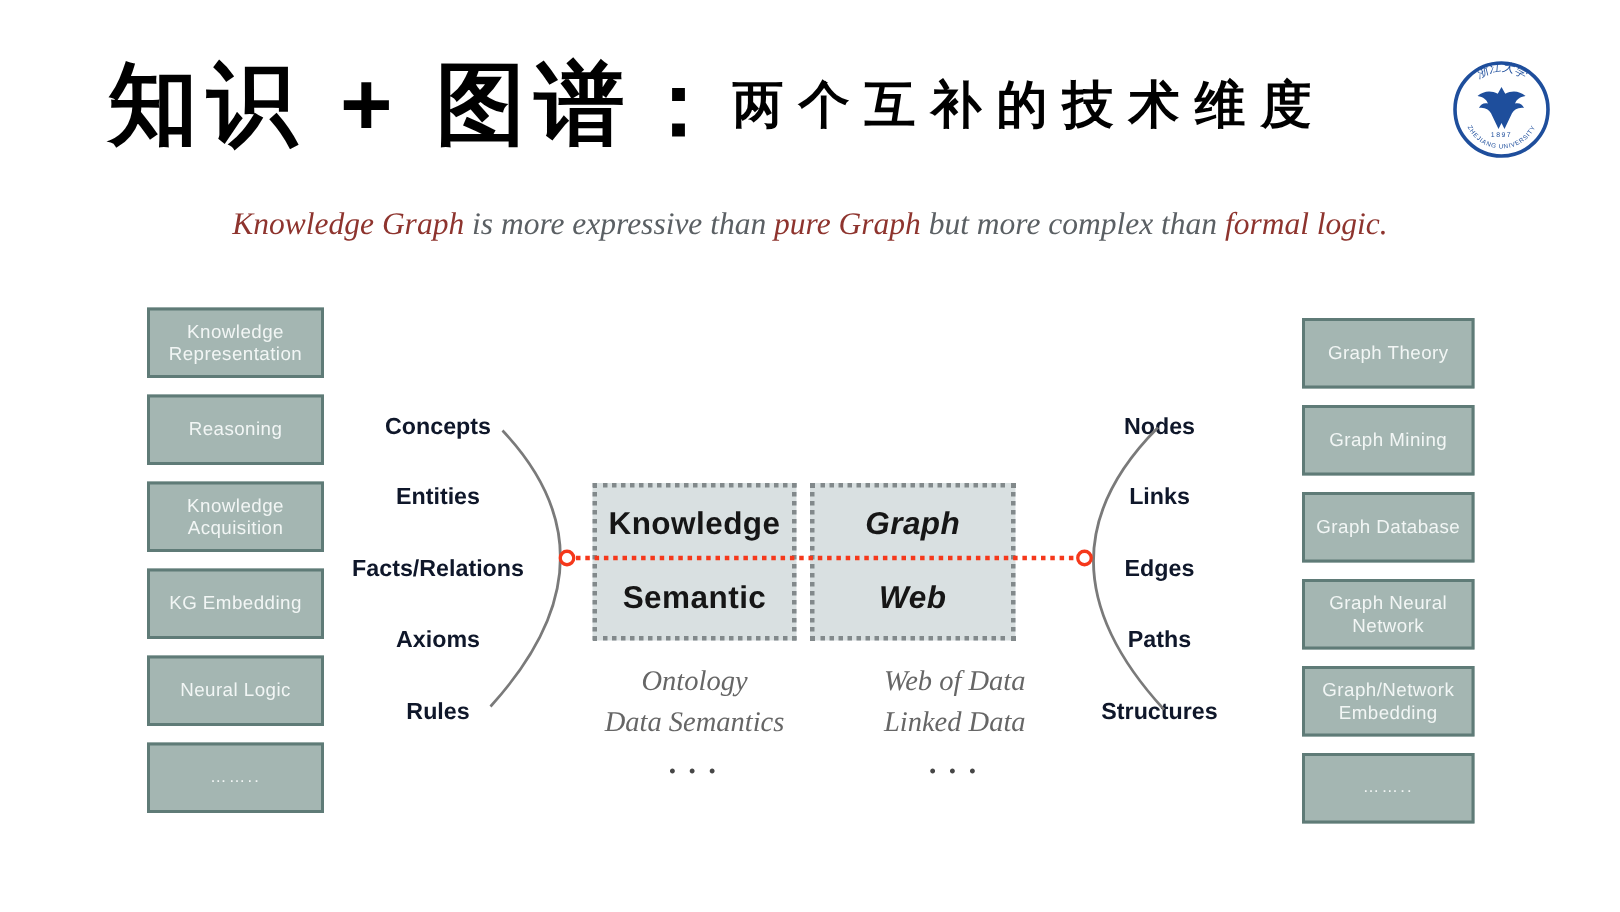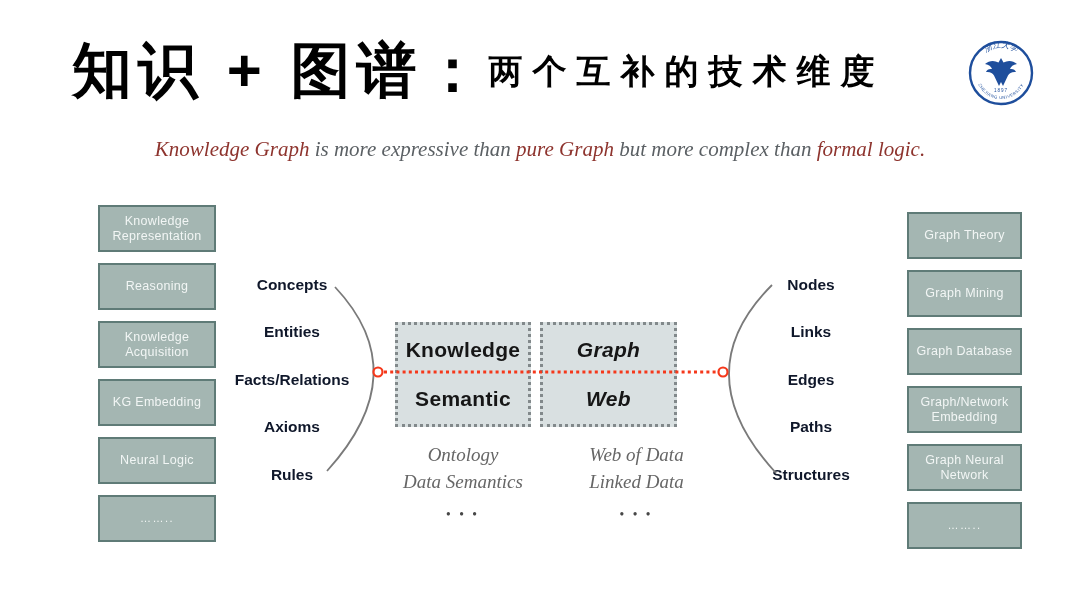--- a/index.html
+++ b/index.html
@@ -13,31 +13,31 @@
   .title .t1{font-size:60px;letter-spacing:6px;vertical-align:middle;}
   .title .t2{font-size:34px;letter-spacing:10px;vertical-align:middle;}
   
   .subtitle{position:absolute;left:0;top:137px;width:100%;text-align:center;
             font-family:"Liberation Serif","DejaVu Serif",serif;font-style:italic;
             font-size:21px;color:#5B6064;}
   .subtitle .accent{color:#8E342E;}
   
   .col{position:absolute;display:flex;flex-direction:column;gap:11px;}
   .col.left{left:98px;top:205px;width:118px;}
-  .col.right{left:868px;top:212px;width:115px;margin-left:39px;}
+  .col.right{left:868px;top:212px;width:115px;}
   .sbox{height:47px;background:#A4B6B2;border:2px solid #5F7B77;box-sizing:border-box;
         display:flex;flex-direction:column;align-items:center;justify-content:center;
         color:#F2F6F5;font-size:12.5px;line-height:15px;text-align:center;
         letter-spacing:.3px;}
   .sbox.dots-box span{font-size:11px;letter-spacing:1.5px;}
   .sbox span{display:block;}
   
   .vlist{position:absolute;top:261px;display:flex;flex-direction:column;}
   .vlist.left{left:233px;width:118px;}
-  .vlist.right{left:751px;width:120px;}
+  .vlist.right{left:713px;width:120px;}
   .vitem{height:47.5px;display:flex;align-items:center;justify-content:center;
          font-weight:700;font-size:15.5px;color:#0f172a;white-space:nowrap;}
   
   .cbox{position:absolute;top:322px;height:105px;background:#D9E0E1;
         border:3px dotted #82898B;box-sizing:border-box;z-index:1;
         display:flex;flex-direction:column;justify-content:space-around;align-items:center;}
   .cbox.kbox{left:395px;width:136px;}
   .cbox.gbox{left:540px;width:137px;font-style:italic;}
   .cbox span{font-size:21px;font-weight:700;color:#161616;letter-spacing:.3px;}
   .plus-col{position:absolute;left:531px;top:322px;width:37px;height:105px;z-index:1;
@@ -120,26 +120,26 @@
     </div>
     <div class="sbox">
       <span>Graph Mining</span>
       <span></span>
     </div>
     <div class="sbox">
       <span>Graph Database</span>
       <span></span>
     </div>
     <div class="sbox">
+      <span>Graph Neural</span>
+      <span>Network</span>
+    </div>
+    <div class="sbox">
       <span>Graph/Network</span>
       <span>Embedding</span>
-    </div>
-    <div class="sbox">
-      <span>Graph Neural</span>
-      <span>Network</span>
     </div>
     <div class="sbox dots-box">
       <span>……..</span>
       <span></span>
     </div>
   </div>
 
   <div class="vlist left">
     <div class="vitem">Concepts</div>
     <div class="vitem">Entities</div>

